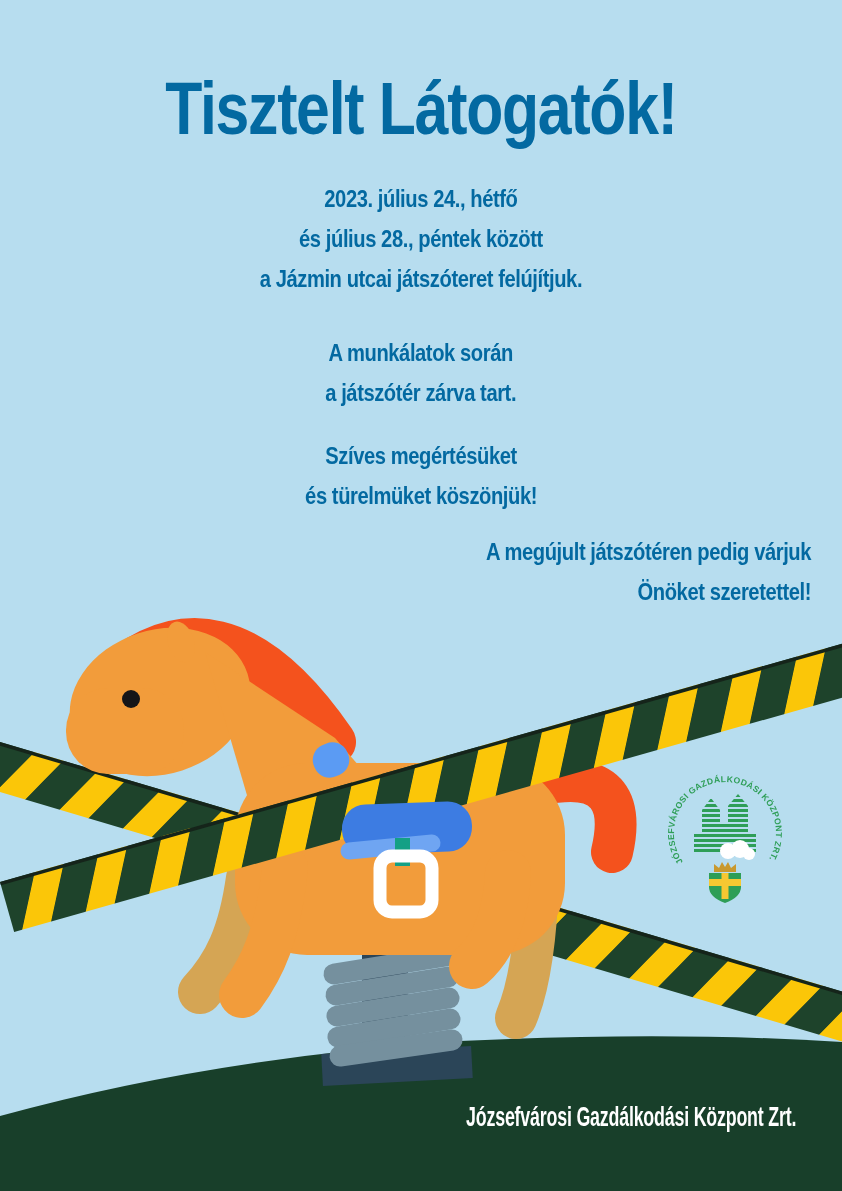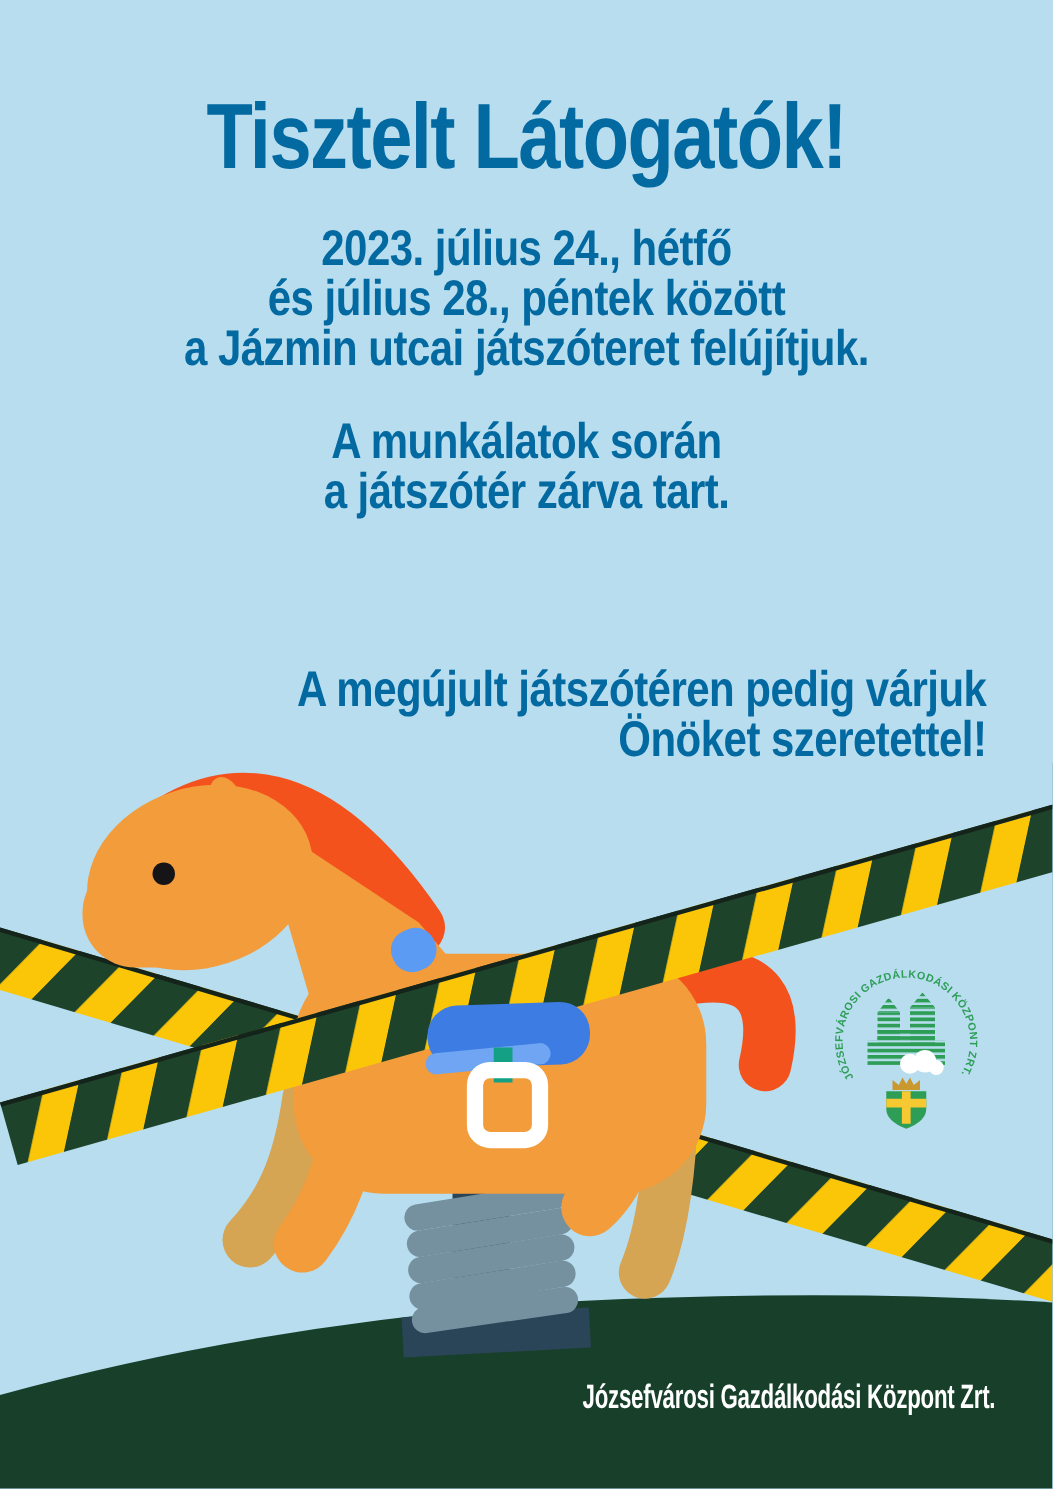--- a/index.html
+++ b/index.html
@@ -9,21 +9,21 @@
     margin:0 auto;
     background:#B7DDEF;
     overflow:hidden;
     font-family:"Liberation Sans", sans-serif;
   }
   .art{position:absolute;left:0;top:0;width:842px;height:1191px;}
   .txt{position:absolute;left:0;right:0;text-align:center;color:#0369a1;z-index:3;}
   .squeeze{display:inline-block;transform:scaleX(0.84);}
   .title{top:70px;font-size:74px;font-weight:900;letter-spacing:-1.5px;line-height:1.05;}
   .title .squeeze{transform:scaleX(0.82);}
-  .para{font-size:40px;font-weight:800;letter-spacing:-0.5px;line-height:40px;}
+  .para{font-size:24px;font-weight:800;letter-spacing:-0.5px;line-height:40px;}
   .p1{top:179px;} .p2{top:333px;} .p3{top:436px;} .p4{top:532px;text-align:right;}
   .footer{
     position:absolute;right:46px;top:1102px;z-index:4;
     color:#FFFFFF;font-size:27px;font-weight:700;letter-spacing:-0.3px;
     transform:scaleX(0.66);transform-origin:100% 50%;
     white-space:nowrap;
   }
 </style>
 </head>
 <body>
@@ -139,20 +139,26 @@
     </div>
   </div>
 
   <div class="txt para p2">
     <div class="squeeze">
       <div>A munkálatok során</div>
       <div>a játszótér zárva tart.</div>
     </div>
   </div>
 
+  <div class="txt para p3">
+    <div class="squeeze">
+      <div>Szíves megértésüket</div>
+      <div>és türelmüket köszönjük!</div>
+    </div>
+  </div>
 
   <div class="txt para p4">
     <div class="squeeze">
       <div>A megújult játszótéren pedig várjuk</div>
       <div>Önöket szeretettel!</div>
     </div>
   </div>
 
   <div class="footer">Józsefvárosi Gazdálkodási Központ Zrt.</div>
 

